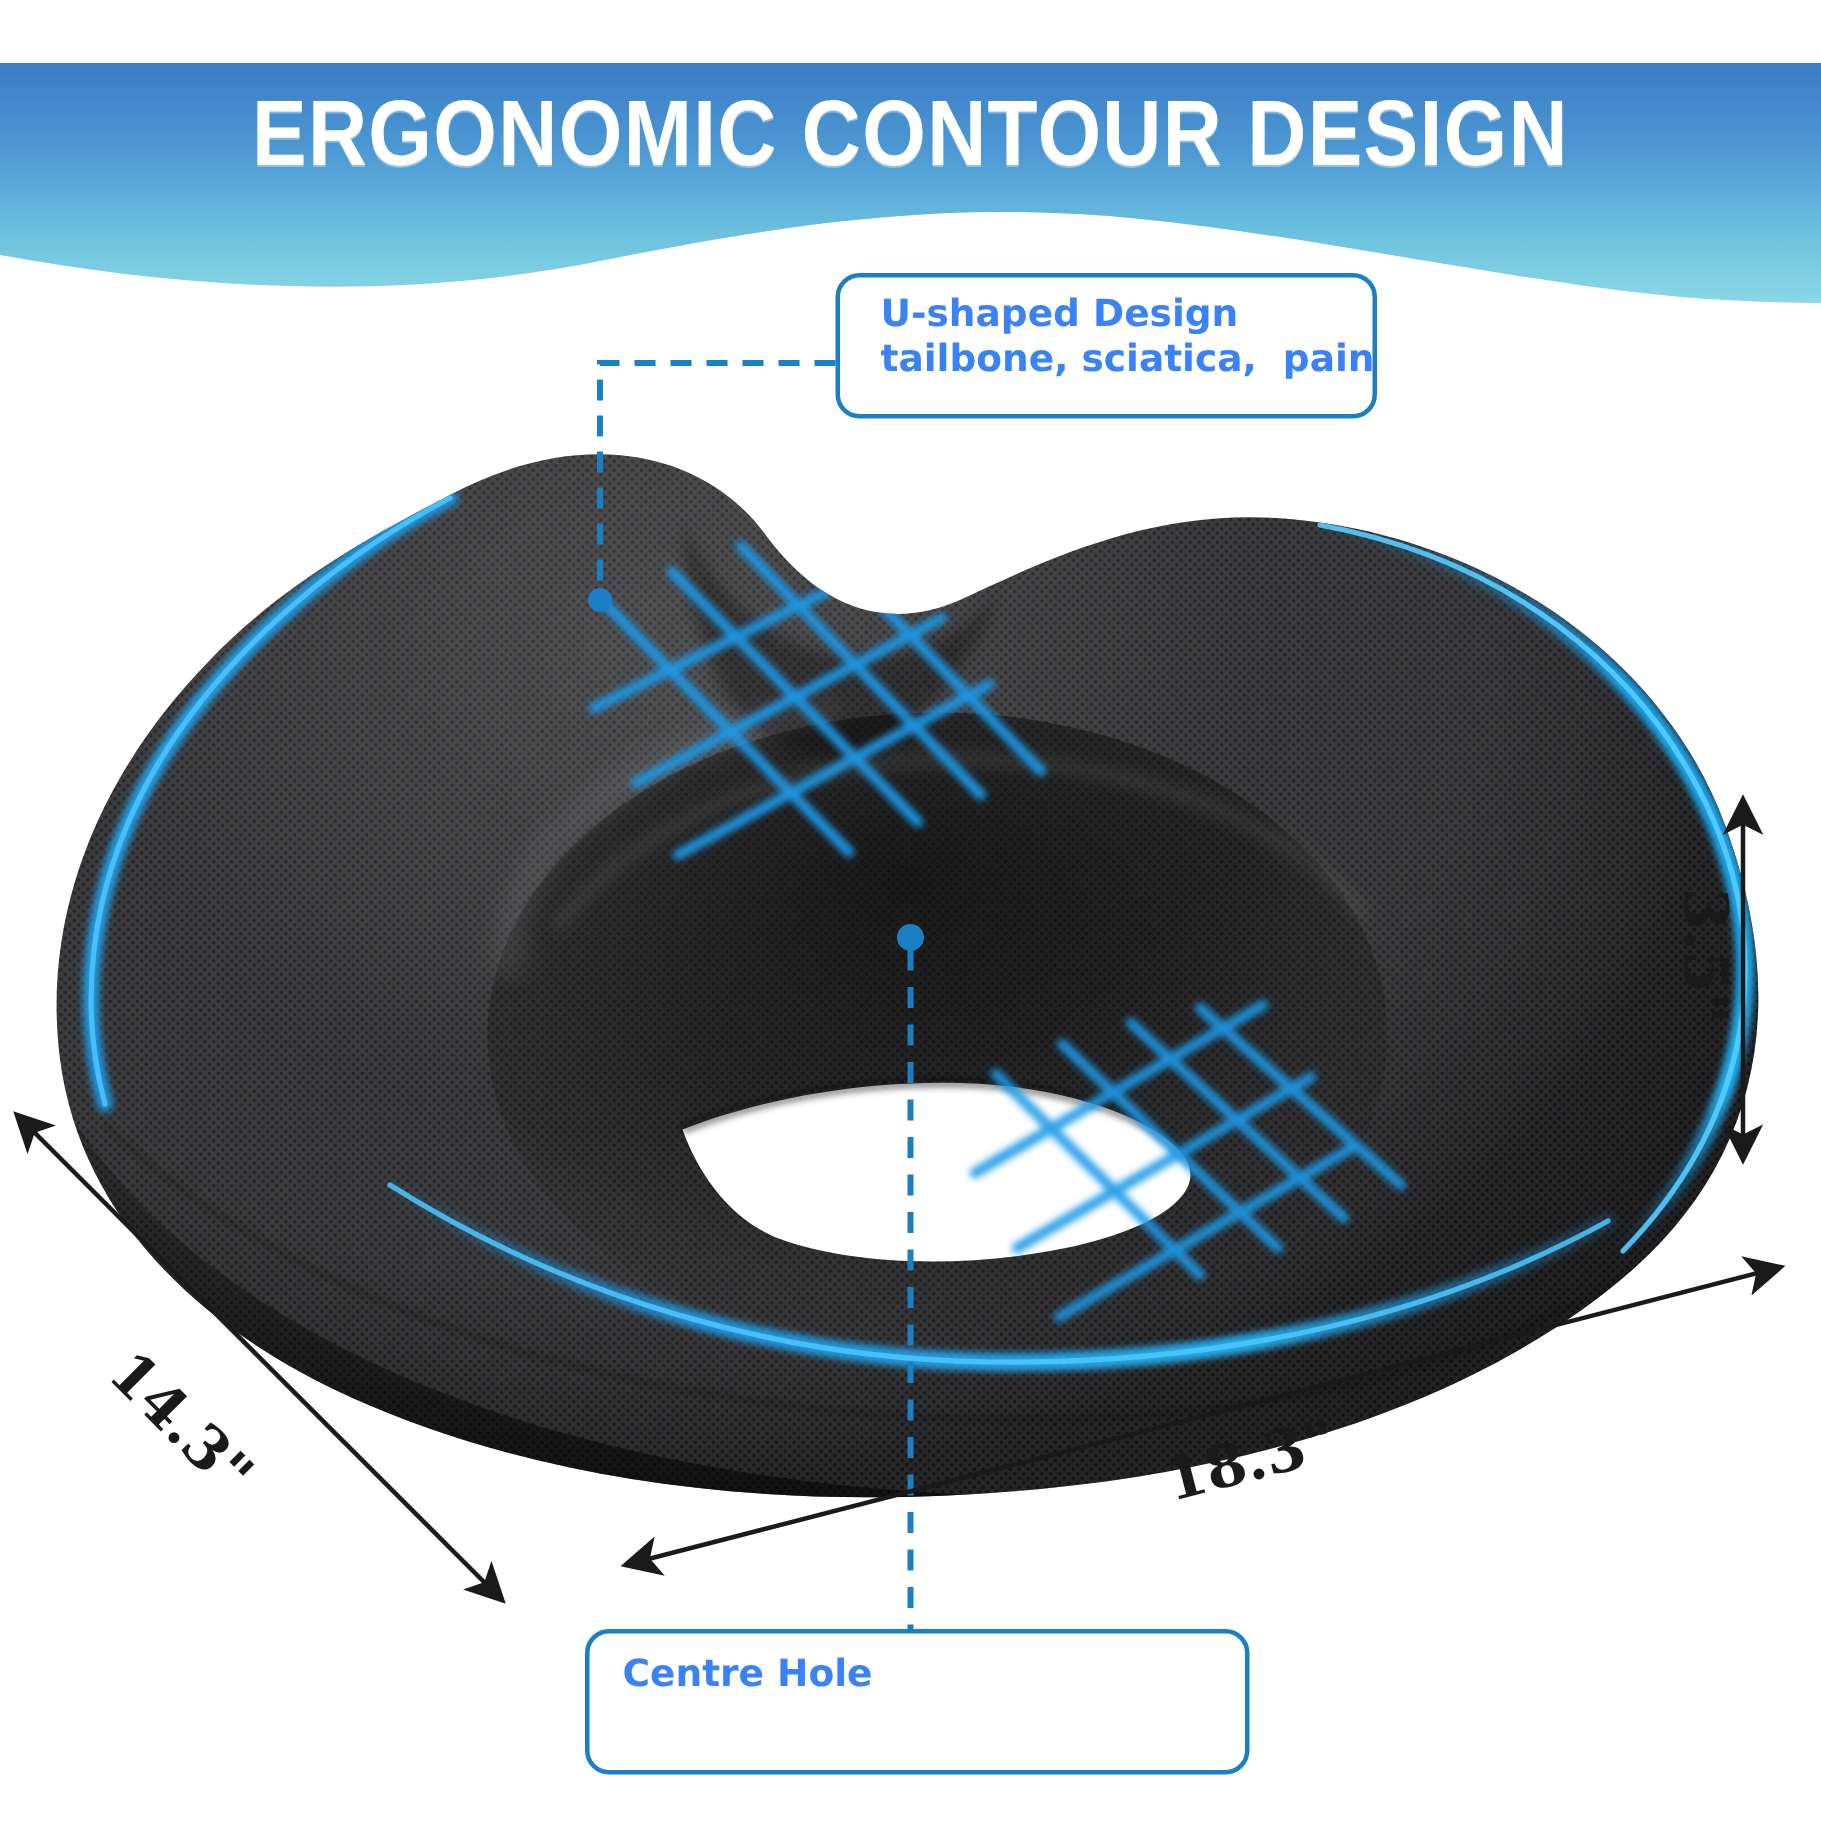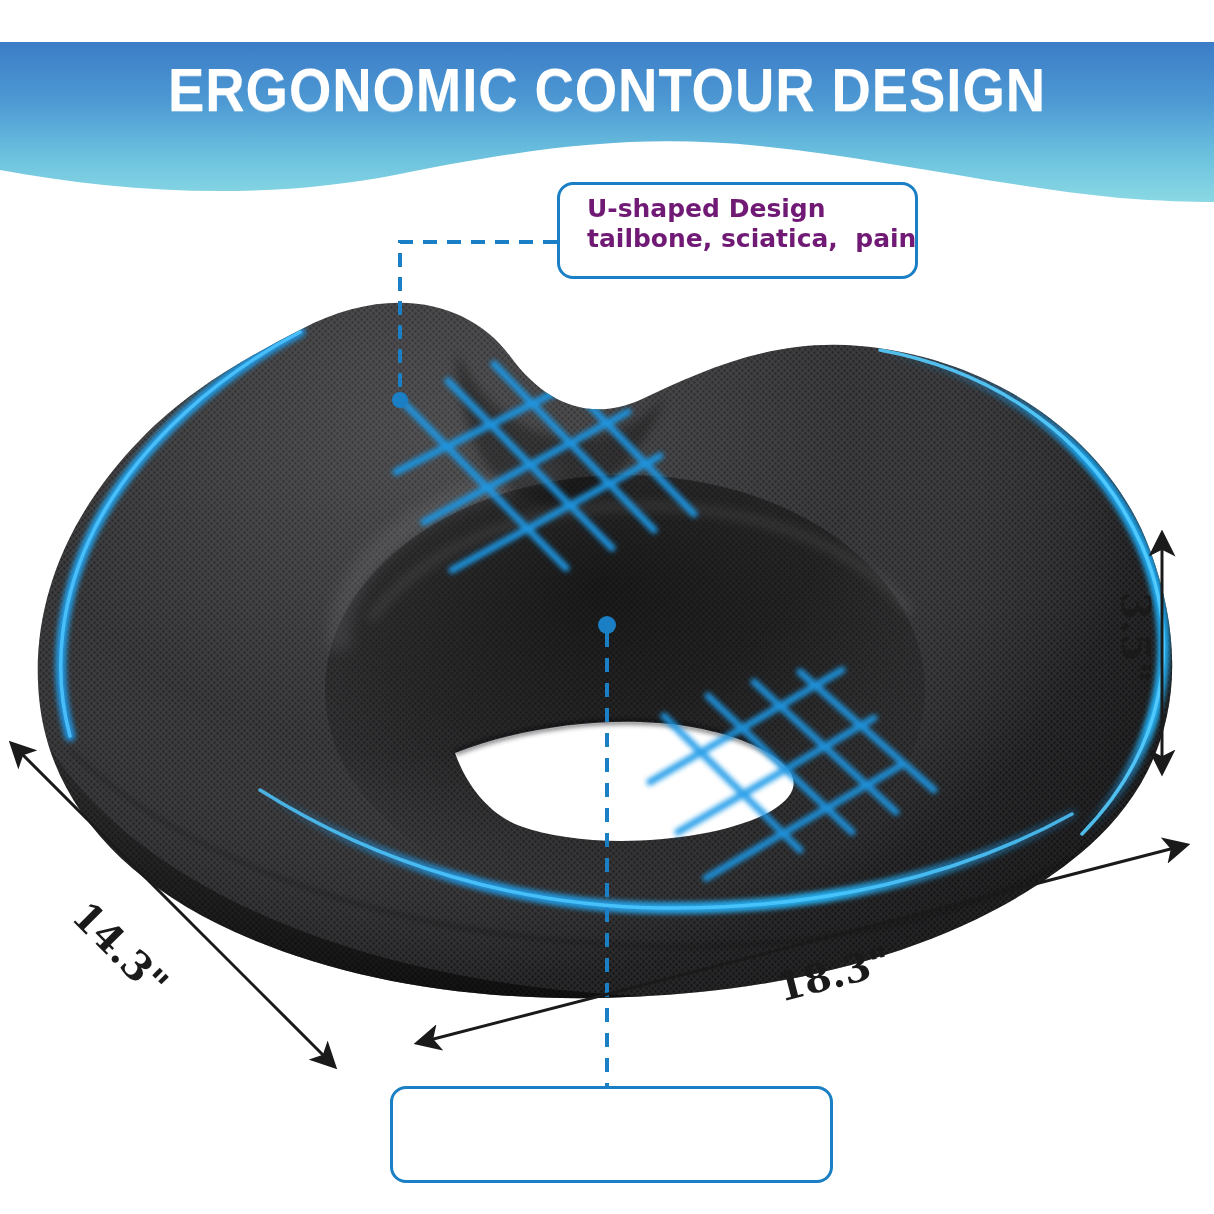--- a/index.html
+++ b/index.html
@@ -17,21 +17,21 @@
      font-weight:bold;font-size:62px;letter-spacing:1px;line-height:84px;
      transform:scaleX(0.88);transform-origin:50% 50%;
      text-shadow:0 1px 0 rgba(255,255,255,.35);white-space:nowrap;}
 
   
   #cushion{position:absolute;left:0;top:150px;width:1214px;height:940px;}
 
   
   .callout{position:absolute;background:#ffffff;border:3px solid #1a7fc4;
      border-radius:16px;box-sizing:border-box;}
-  .callout .ln{color:#701a75;font-weight:bold;white-space:pre;
+  .callout .ln{color:#3b82f6;font-weight:bold;white-space:pre;
      font-family:"DejaVu Sans","Liberation Sans",sans-serif;}
   #callout-top{left:557px;top:182px;width:361px;height:97px;padding:9px 0 0 27px;}
   #callout-top .ln{font-size:25px;line-height:30px;}
   #callout-bottom{left:390px;top:1086px;width:443px;height:97px;padding:11px 0 0 22px;}
   #callout-bottom .ln{font-size:25px;line-height:31px;}
 
   
   #overlay{position:absolute;left:0;top:0;width:1214px;height:1214px;pointer-events:none;}
 
   .dimlabel{position:absolute;color:#1a1a1a;font-weight:bold;
@@ -244,15 +244,16 @@
   <div class="dimlabel" id="dim-h">3.5"</div>
   <div class="dimlabel" id="dim-w">18.3"</div>
   <div class="dimlabel" id="dim-d">14.3"</div>
 
   <div class="callout" id="callout-top">
     <div class="ln">U-shaped Design</div>
     <div class="ln">tailbone, sciatica,  pain</div>
   </div>
 
   <div class="callout" id="callout-bottom">
+    <div class="ln">Centre Hole</div>
   </div>
 
 </div>
 
 </body></html>

